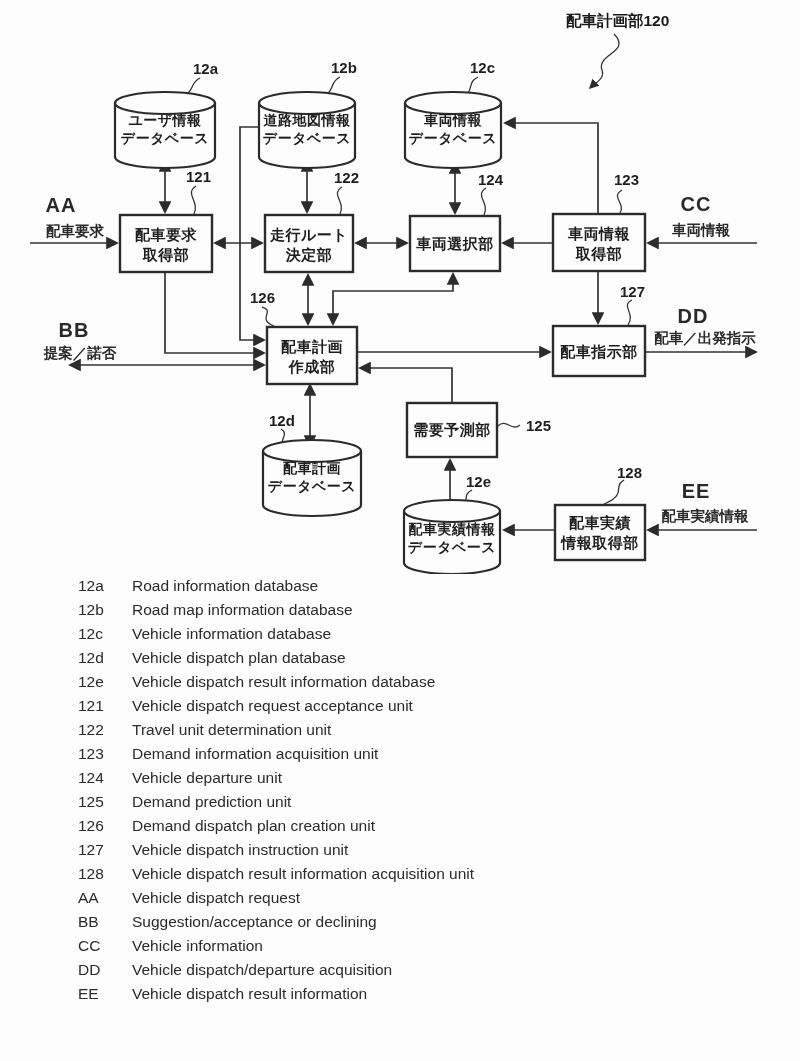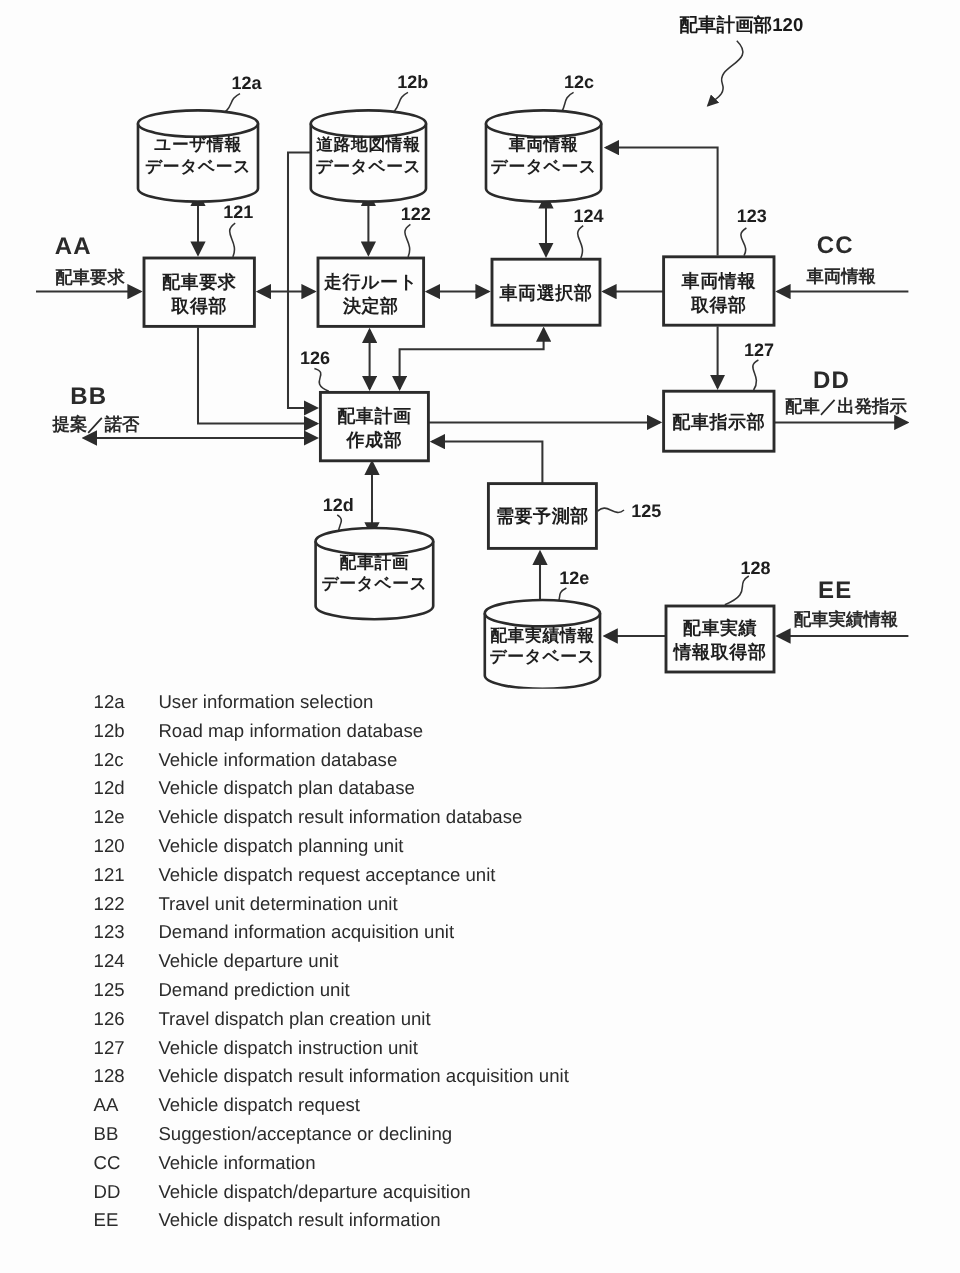--- a/index.html
+++ b/index.html
@@ -168,43 +168,39 @@
     <text class="iocode" x="693" y="323">DD</text>
     <text class="iotext" x="705" y="343">配車／出発指示</text>
     <text class="iocode" x="696" y="498">EE</text>
     <text class="iotext" x="705" y="521">配車実績情報</text>
   </g>
 </svg>
 
 <div id="legend">
   <div class="legend-row">
       <span class="legend-code">12a</span>
-      <span class="legend-label">User information selection</span>
+      <span class="legend-label">Road information database</span>
     </div>
   <div class="legend-row">
       <span class="legend-code">12b</span>
       <span class="legend-label">Road map information database</span>
     </div>
   <div class="legend-row">
       <span class="legend-code">12c</span>
       <span class="legend-label">Vehicle information database</span>
     </div>
   <div class="legend-row">
       <span class="legend-code">12d</span>
       <span class="legend-label">Vehicle dispatch plan database</span>
     </div>
   <div class="legend-row">
       <span class="legend-code">12e</span>
       <span class="legend-label">Vehicle dispatch result information database</span>
     </div>
   <div class="legend-row">
-      <span class="legend-code">120</span>
-      <span class="legend-label">Vehicle dispatch planning unit</span>
-    </div>
-  <div class="legend-row">
       <span class="legend-code">121</span>
       <span class="legend-label">Vehicle dispatch request acceptance unit</span>
     </div>
   <div class="legend-row">
       <span class="legend-code">122</span>
       <span class="legend-label">Travel unit determination unit</span>
     </div>
   <div class="legend-row">
       <span class="legend-code">123</span>
       <span class="legend-label">Demand information acquisition unit</span>
@@ -212,21 +208,21 @@
   <div class="legend-row">
       <span class="legend-code">124</span>
       <span class="legend-label">Vehicle departure unit</span>
     </div>
   <div class="legend-row">
       <span class="legend-code">125</span>
       <span class="legend-label">Demand prediction unit</span>
     </div>
   <div class="legend-row">
       <span class="legend-code">126</span>
-      <span class="legend-label">Travel dispatch plan creation unit</span>
+      <span class="legend-label">Demand dispatch plan creation unit</span>
     </div>
   <div class="legend-row">
       <span class="legend-code">127</span>
       <span class="legend-label">Vehicle dispatch instruction unit</span>
     </div>
   <div class="legend-row">
       <span class="legend-code">128</span>
       <span class="legend-label">Vehicle dispatch result information acquisition unit</span>
     </div>
   <div class="legend-row">

